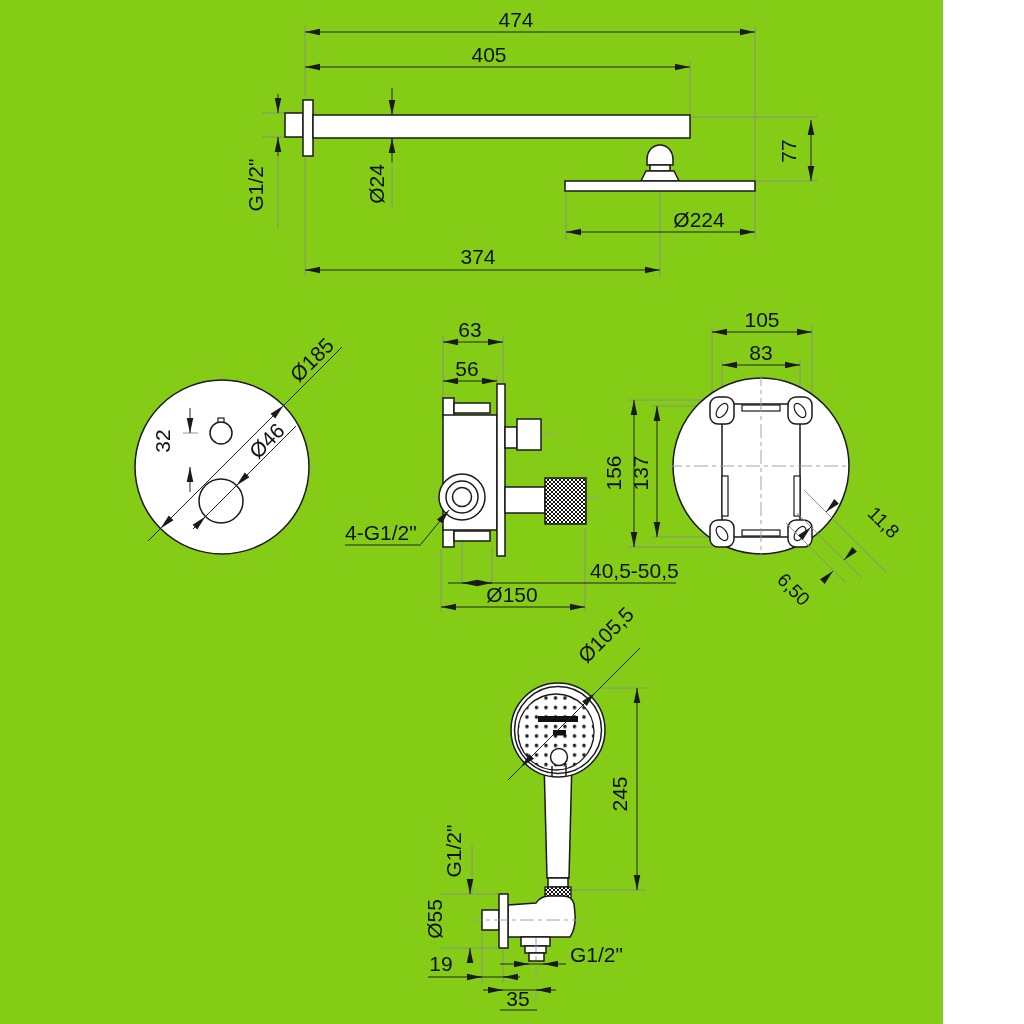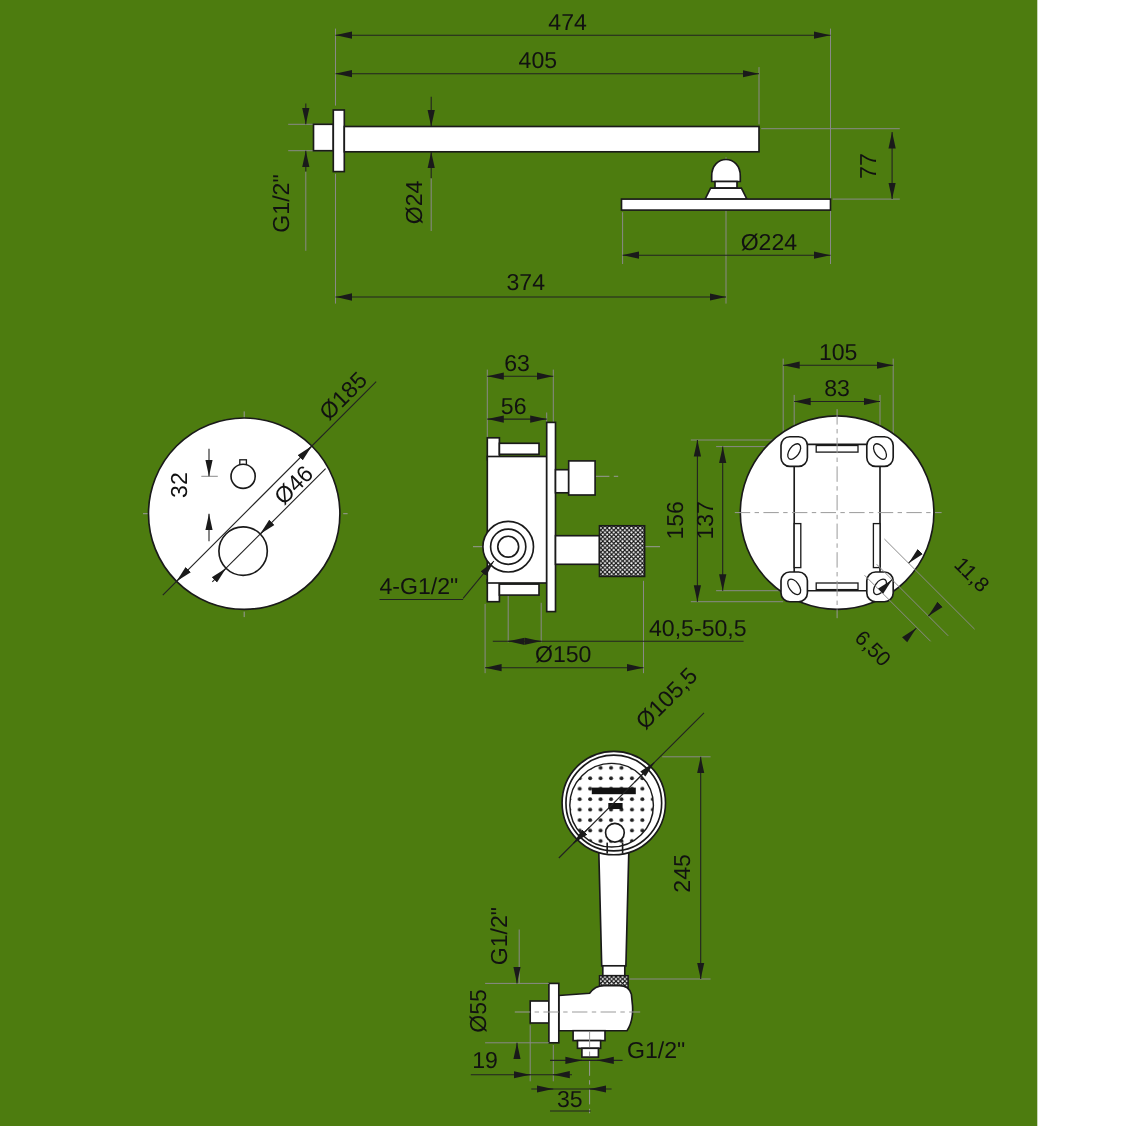--- a/index.html
+++ b/index.html
@@ -1,16 +1,16 @@
 <!DOCTYPE html>
 <html><head>
 <meta charset="utf-8">
 <style>
   html,body{margin:0;padding:0;background:#ffffff;}
-  .page{width:943px;height:1024px;position:relative;background:#4d7c0f;overflow:hidden;}
+  .page{width:943px;height:1024px;position:relative;background:#84cc16;overflow:hidden;}
   svg{display:block;}
   text{font-family:"Liberation Sans","DejaVu Sans",sans-serif;font-size:21px;fill:#111;}
   text.sm{font-size:19px;}
   .o{fill:none;stroke:#1a1a1a;stroke-width:1.5;}
   .of{fill:#ffffff;stroke:#1a1a1a;stroke-width:1.5;}
   .ofl{fill:#ffffff;stroke:#1a1a1a;stroke-width:1.2;}
   .d{fill:none;stroke:#222;stroke-width:1;}
   .e{fill:none;stroke:#8a8a8a;stroke-width:0.9;}
   .cl{fill:none;stroke:#9a9a9a;stroke-width:0.9;stroke-dasharray:14 4 4 4;}
   .ink{fill:#111;stroke:none;}

